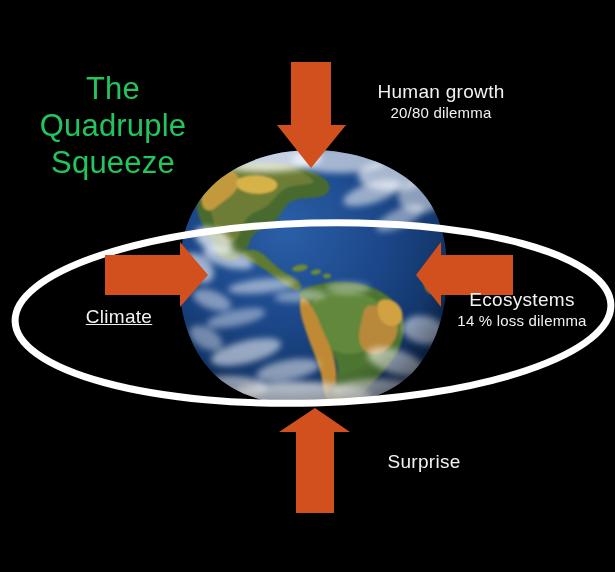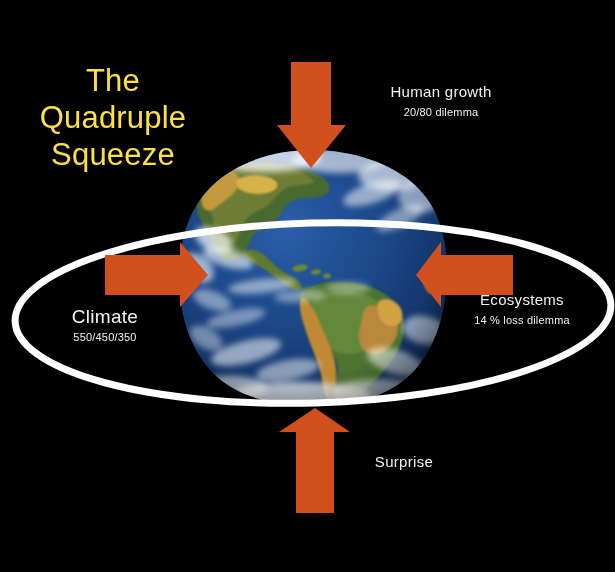--- a/index.html
+++ b/index.html
@@ -21,53 +21,53 @@
     position: absolute;
     left: 0;
     top: 0;
     width: 615px;
     height: 572px;
   }
   
   #title {
     position: absolute;
     left: 8px;
-    top: 62px;
+    top: 70px;
     width: 210px;
     text-align: center;
-    color: #fde047;
+    color: #22c55e;
     font-size: 31px;
     line-height: 37px;
     font-weight: 400;
     letter-spacing: 0.2px;
     white-space: pre-line;
   }
   
   .label {
     position: absolute;
     color: #f2f2f2;
     text-align: center;
   }
   .label .l1 {
     display: block;
-    font-size: 15px;
+    font-size: 19px;
     line-height: 23px;
     letter-spacing: 0.3px;
   }
   .label .l2, .label .l3 {
     display: block;
-    font-size: 11px;
+    font-size: 15px;
     line-height: 19px;
     letter-spacing: 0.2px;
     text-align: center;
   }
   #label-human  { left: 341px; top: 80px;  width: 200px; }
-  #label-climate{ left: 20px;  top: 305px; width: 170px; }
+  #label-climate{ left: 34px;  top: 305px; width: 170px; text-decoration: underline; }
   #label-eco    { left: 432px; top: 288px; width: 180px; }
-  #label-surprise { left: 314px; top: 450px; width: 180px; }
+  #label-surprise { left: 334px; top: 450px; width: 180px; }
 
   #label-climate .l1 { font-size: 19px; }
   
   svg.layer { pointer-events: none; }
 </style>
 </head>
 <body>
 
 <div id="stage">
 
@@ -223,21 +223,20 @@
 Quadruple
 Squeeze</div>
 
   <div class="label" id="label-human">
     <span class="l1">Human growth</span>
     <span class="l2">20/80 dilemma</span>
   </div>
 
   <div class="label" id="label-climate">
     <span class="l1">Climate</span>
-    <span class="l2">550/450/350</span>
   </div>
 
   <div class="label" id="label-eco">
     <span class="l1">Ecosystems</span>
     <span class="l2">14 % loss dilemma</span>
   </div>
 
   <div class="label" id="label-surprise">
     <span class="l1">Surprise</span>
   </div>

